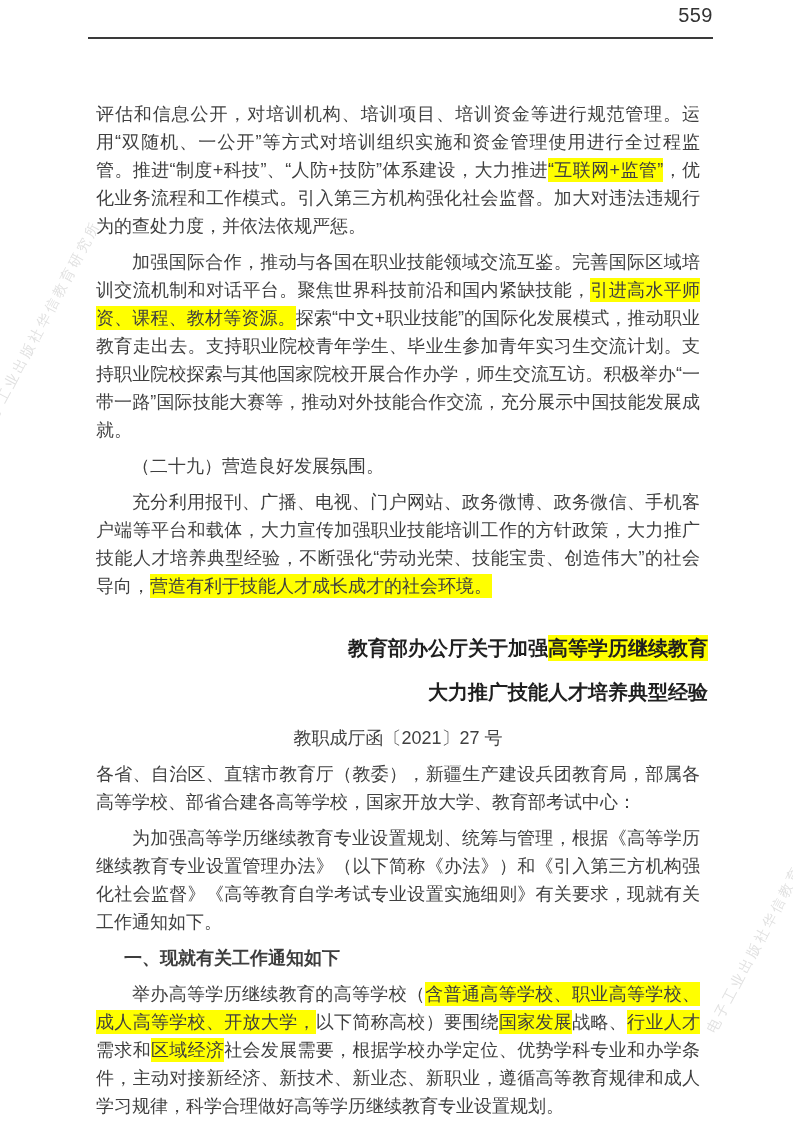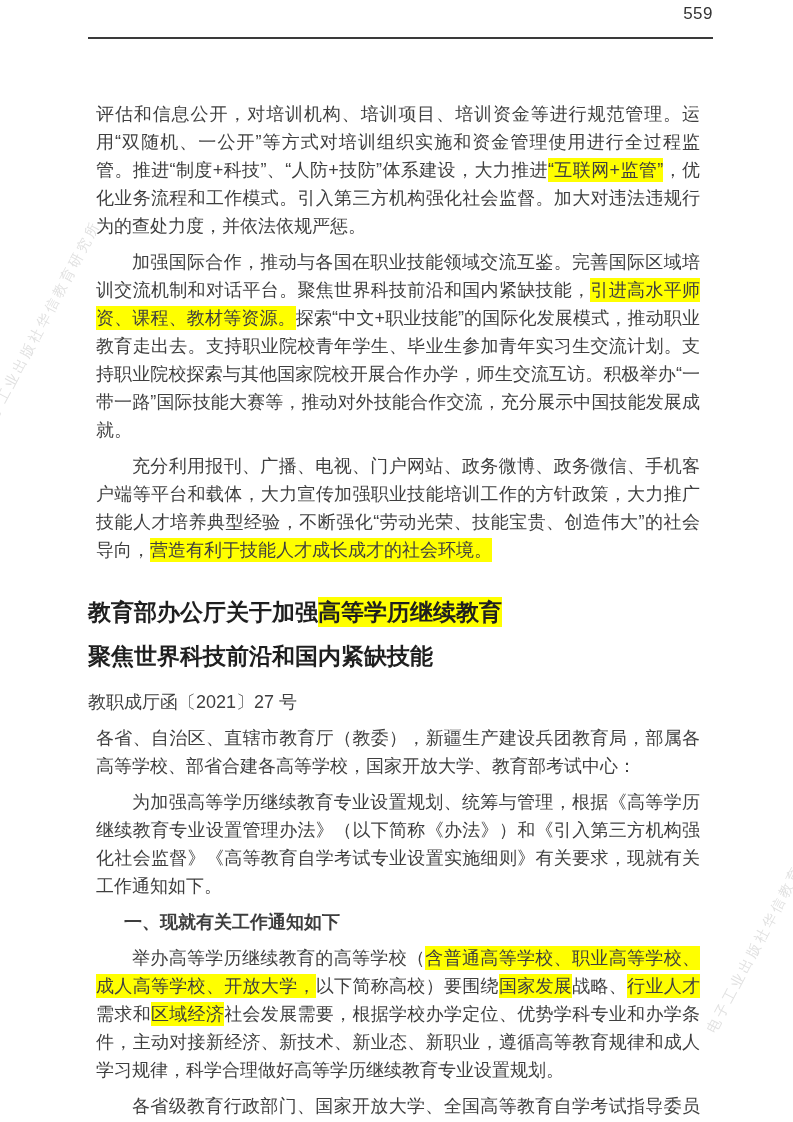--- a/index.html
+++ b/index.html
@@ -11,21 +11,21 @@
     position:relative;
     width:793px;
     height:1122px;
     background:#ffffff;
     overflow:hidden;
   }
   .page-number{
     position:absolute;
     top:4px;
     right:80px;
-    font-size:17px;
+    font-size:20px;
     color:#333333;
     letter-spacing:0.5px;
   }
   .header-rule{
     position:absolute;
     top:37px;
     left:88px;
     width:625px;
     height:2px;
     background:#3a3a3a;
@@ -48,29 +48,29 @@
   }
   .section-h2{
     font-weight:bold;
     color:#3d3d3d;
     text-indent:2em;
     margin:2px 0;
   }
   .notice-title{
     margin-top:26px;
     margin-bottom:10px;
-    text-align:left;
-    font-size:23px;
+    text-align:right;
+    font-size:20px;
     font-weight:bold;
     color:#1f1f1f;
     line-height:44px;
     text-indent:0;
   }
   .doc-number{
-    text-align:left;
+    text-align:center;
     margin:4px 0 6px 0;
     color:#3f3f3f;
   }
   .watermark{
     position:absolute;
     color:#d7d7d7;
     opacity:0.75;
     font-size:14px;
     letter-spacing:3px;
     white-space:nowrap;
@@ -97,24 +97,25 @@
 <div class="page">
   <div class="watermark wm-left">电子工业出版社华信教育研究所</div>
   <div class="watermark wm-right">电子工业出版社华信教育研究所</div>
 
   <div class="page-number">559</div>
   <div class="header-rule"></div>
 
   <div class="doc-body" style="color: rgb(63, 63, 63);">
       <div class="para"><span>评估和信息公开，对培训机构、培训项目、培训资金等进行规范管理。运用“双随机、一公开”等方式对培训组织实施和资金管理使用进行全过程监管。推进“制度+科技”、“人防+技防”体系建设，大力推进</span><span class="hl">“互联网+监管”</span><span>，优化业务流程和工作模式。引入第三方机构强化社会监督。加大对违法违规行为的查处力度，并依法依规严惩。</span></div>
       <div class="para indent"><span>加强国际合作，推动与各国在职业技能领域交流互鉴。完善国际区域培训交流机制和对话平台。聚焦世界科技前沿和国内紧缺技能，</span><span class="hl">引进高水平师资、课程、教材等资源。</span><span>探索“中文+职业技能”的国际化发展模式，推动职业教育走出去。支持职业院校青年学生、毕业生参加青年实习生交流计划。支持职业院校探索与其他国家院校开展合作办学，师生交流互访。积极举办“一带一路”国际技能大赛等，推动对外技能合作交流，充分展示中国技能发展成就。</span></div>
+      <div class="para indent"><span>（二十九）营造良好发展氛围。</span></div>
       <div class="para indent"><span>充分利用报刊、广播、电视、门户网站、政务微博、政务微信、手机客户端等平台和载体，大力宣传加强职业技能培训工作的方针政策，大力推广技能人才培养典型经验，不断强化“劳动光荣、技能宝贵、创造伟大”的社会导向，</span><span class="hl">营造有利于技能人才成长成才的社会环境。</span></div>
       <div class="notice-title">
         <div><span>教育部办公厅关于加强</span><span class="hl">高等学历继续教育</span></div>
-        <div><span>聚焦世界科技前沿和国内紧缺技能</span></div>
+        <div><span>大力推广技能人才培养典型经验</span></div>
       </div>
       <div class="doc-number">教职成厅函〔2021〕27 号</div>
       <div class="para"><span>各省、自治区、直辖市教育厅（教委），新疆生产建设兵团教育局，部属各高等学校、部省合建各高等学校，国家开放大学、教育部考试中心：</span></div>
       <div class="para indent"><span>为加强高等学历继续教育专业设置规划、统筹与管理，根据《高等学历继续教育专业设置管理办法》（以下简称《办法》）和《引入第三方机构强化社会监督》《高等教育自学考试专业设置实施细则》有关要求，现就有关工作通知如下。</span></div>
       <div class="section-h2">一、现就有关工作通知如下</div>
       <div class="para indent"><span>举办高等学历继续教育的高等学校（</span><span class="hl">含普通高等学校、职业高等学校、成人高等学校、开放大学，</span><span>以下简称高校）要围绕</span><span class="hl">国家发展</span><span>战略、</span><span class="hl">行业人才</span><span>需求和</span><span class="hl">区域经济</span><span>社会发展需要，根据学校办学定位、优势学科专业和办学条件，主动对接新经济、新技术、新业态、新职业，遵循高等教育规律和成人学习规律，科学合理做好高等学历继续教育专业设置规划。</span></div>
       <div class="para indent"><span>各省级教育行政部门、国家开放大学、全国高等教育自学考试指导委员会（以下简</span></div>
     </div>
 </div>
 

